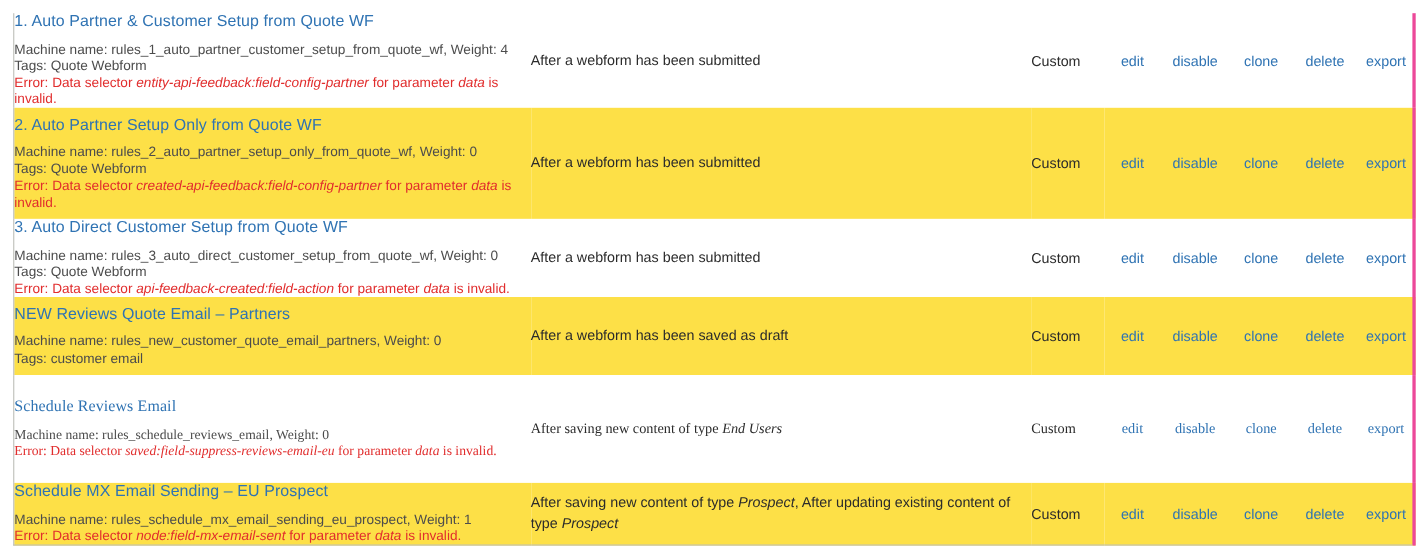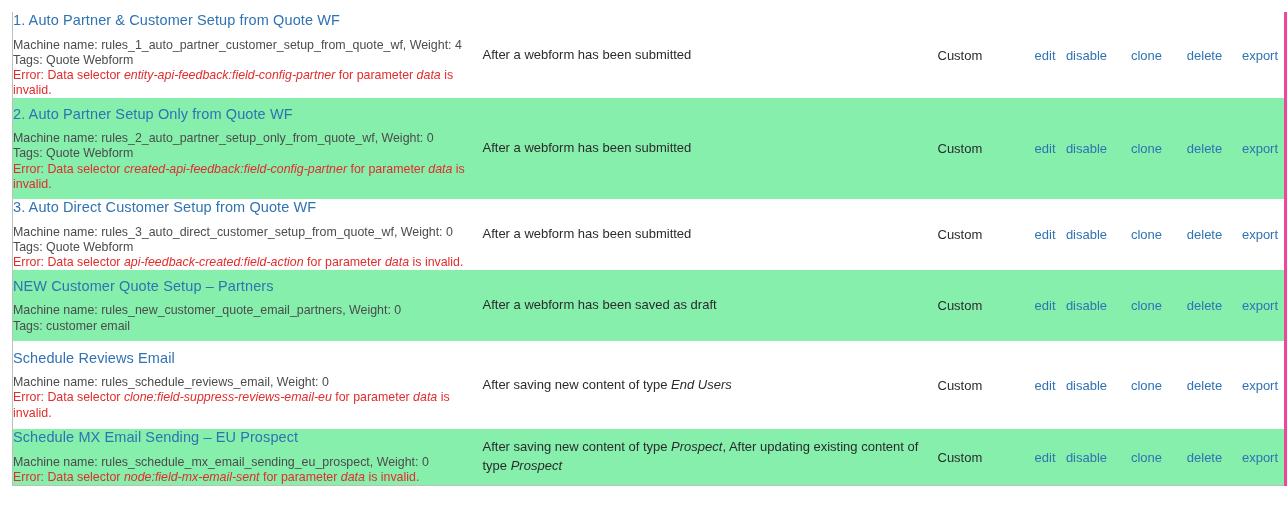--- a/index.html
+++ b/index.html
@@ -27,21 +27,21 @@
     border-bottom: 1px solid #bebfb9;
     margin: 12px;
   }
 
   .rules-table col.c-name   { width: 470px; }
   .rules-table col.c-event  { width: 455px; }
   .rules-table col.c-tag    { width: 66px; }
   .rules-table col.c-ops    { width: 283px; }
 
   .rules-table tr.row-odd  { background: #ffffff; }
-  .rules-table tr.row-even { background: #86efac; }
+  .rules-table tr.row-even { background: #fde047; }
 
   .rules-table td {
     padding: 0;
     vertical-align: middle;
     border: 0;
   }
 
   .cell-name {
     padding: 6px 10px 8px 24px;
     vertical-align: top;
@@ -95,31 +95,31 @@
     white-space: nowrap;
   }
   .op-link {
     color: #2f73b3;
     text-decoration: none;
     font-size: 13px;
     display: inline-block;
     text-align: center;
   }
 
-  .op-w-edit    { width: 52px; text-align: right; }
+  .op-w-edit    { width: 52px; }
   .op-w-disable { width: 62px; }
   .op-w-clone   { width: 58px; }
   .op-w-delete  { width: 58px; }
   .op-w-export  { width: 53px; }
 
   .row-h-1 { height: 85px; }
   .row-h-2 { height: 101px; }
   .row-h-3 { height: 68px; }
   .row-h-4 { height: 71px; }
-  .row-h-5 { height: 88px; }
+  .row-h-5 { height: 98px; font-family: Liberation Serif, serif; }
   .row-h-6 { height: 52px; }
 </style>
 </head>
 <body>
 
 <table class="rules-table">
   <colgroup>
     <col class="c-name">
       <col class="c-event">
       <col class="c-tag">
@@ -166,51 +166,51 @@
           </div>
         </td>
         <td class="cell-event"><span class="event-text">After a webform has been submitted</span></td>
         <td class="cell-tag">Custom</td>
         <td class="cell-ops">
           <span class="ops-list"><a href="#" class="op-link op-w-edit">edit</a><a href="#" class="op-link op-w-disable">disable</a><a href="#" class="op-link op-w-clone">clone</a><a href="#" class="op-link op-w-delete">delete</a><a href="#" class="op-link op-w-export">export</a></span>
         </td>
       </tr>
       <tr class="row-even row-h-4">
         <td class="cell-name">
-          <a class="rule-title" href="#">NEW Customer Quote Setup – Partners</a>
+          <a class="rule-title" href="#">NEW Reviews Quote Email – Partners</a>
           <div class="rule-meta">
             <span class="meta-line">Machine name: rules_new_customer_quote_email_partners, Weight: 0</span>
             <span class="meta-line">Tags: customer email</span>
           </div>
         </td>
         <td class="cell-event"><span class="event-text">After a webform has been saved as draft</span></td>
         <td class="cell-tag">Custom</td>
         <td class="cell-ops">
           <span class="ops-list"><a href="#" class="op-link op-w-edit">edit</a><a href="#" class="op-link op-w-disable">disable</a><a href="#" class="op-link op-w-clone">clone</a><a href="#" class="op-link op-w-delete">delete</a><a href="#" class="op-link op-w-export">export</a></span>
         </td>
       </tr>
       <tr class="row-odd row-h-5">
         <td class="cell-name">
           <a class="rule-title" href="#">Schedule Reviews Email</a>
           <div class="rule-meta">
             <span class="meta-line">Machine name: rules_schedule_reviews_email, Weight: 0</span>
-            <span class="rule-error">Error: Data selector <span class="sel">clone:field-suppress-reviews-email-eu</span> for parameter <span class="param">data</span> is invalid.</span>
+            <span class="rule-error">Error: Data selector <span class="sel">saved:field-suppress-reviews-email-eu</span> for parameter <span class="param">data</span> is invalid.</span>
           </div>
         </td>
         <td class="cell-event"><span class="event-text">After saving new content of type <em>End Users</em></span></td>
         <td class="cell-tag">Custom</td>
         <td class="cell-ops">
           <span class="ops-list"><a href="#" class="op-link op-w-edit">edit</a><a href="#" class="op-link op-w-disable">disable</a><a href="#" class="op-link op-w-clone">clone</a><a href="#" class="op-link op-w-delete">delete</a><a href="#" class="op-link op-w-export">export</a></span>
         </td>
       </tr>
       <tr class="row-even row-h-6">
         <td class="cell-name">
           <a class="rule-title" href="#">Schedule MX Email Sending – EU Prospect</a>
           <div class="rule-meta">
-            <span class="meta-line">Machine name: rules_schedule_mx_email_sending_eu_prospect, Weight: 0</span>
+            <span class="meta-line">Machine name: rules_schedule_mx_email_sending_eu_prospect, Weight: 1</span>
             <span class="rule-error">Error: Data selector <span class="sel">node:field-mx-email-sent</span> for parameter <span class="param">data</span> is invalid.</span>
           </div>
         </td>
         <td class="cell-event"><span class="event-text">After saving new content of type <em>Prospect</em>, After updating existing content of type <em>Prospect</em></span></td>
         <td class="cell-tag">Custom</td>
         <td class="cell-ops">
           <span class="ops-list"><a href="#" class="op-link op-w-edit">edit</a><a href="#" class="op-link op-w-disable">disable</a><a href="#" class="op-link op-w-clone">clone</a><a href="#" class="op-link op-w-delete">delete</a><a href="#" class="op-link op-w-export">export</a></span>
         </td>
       </tr>
     </tbody>

